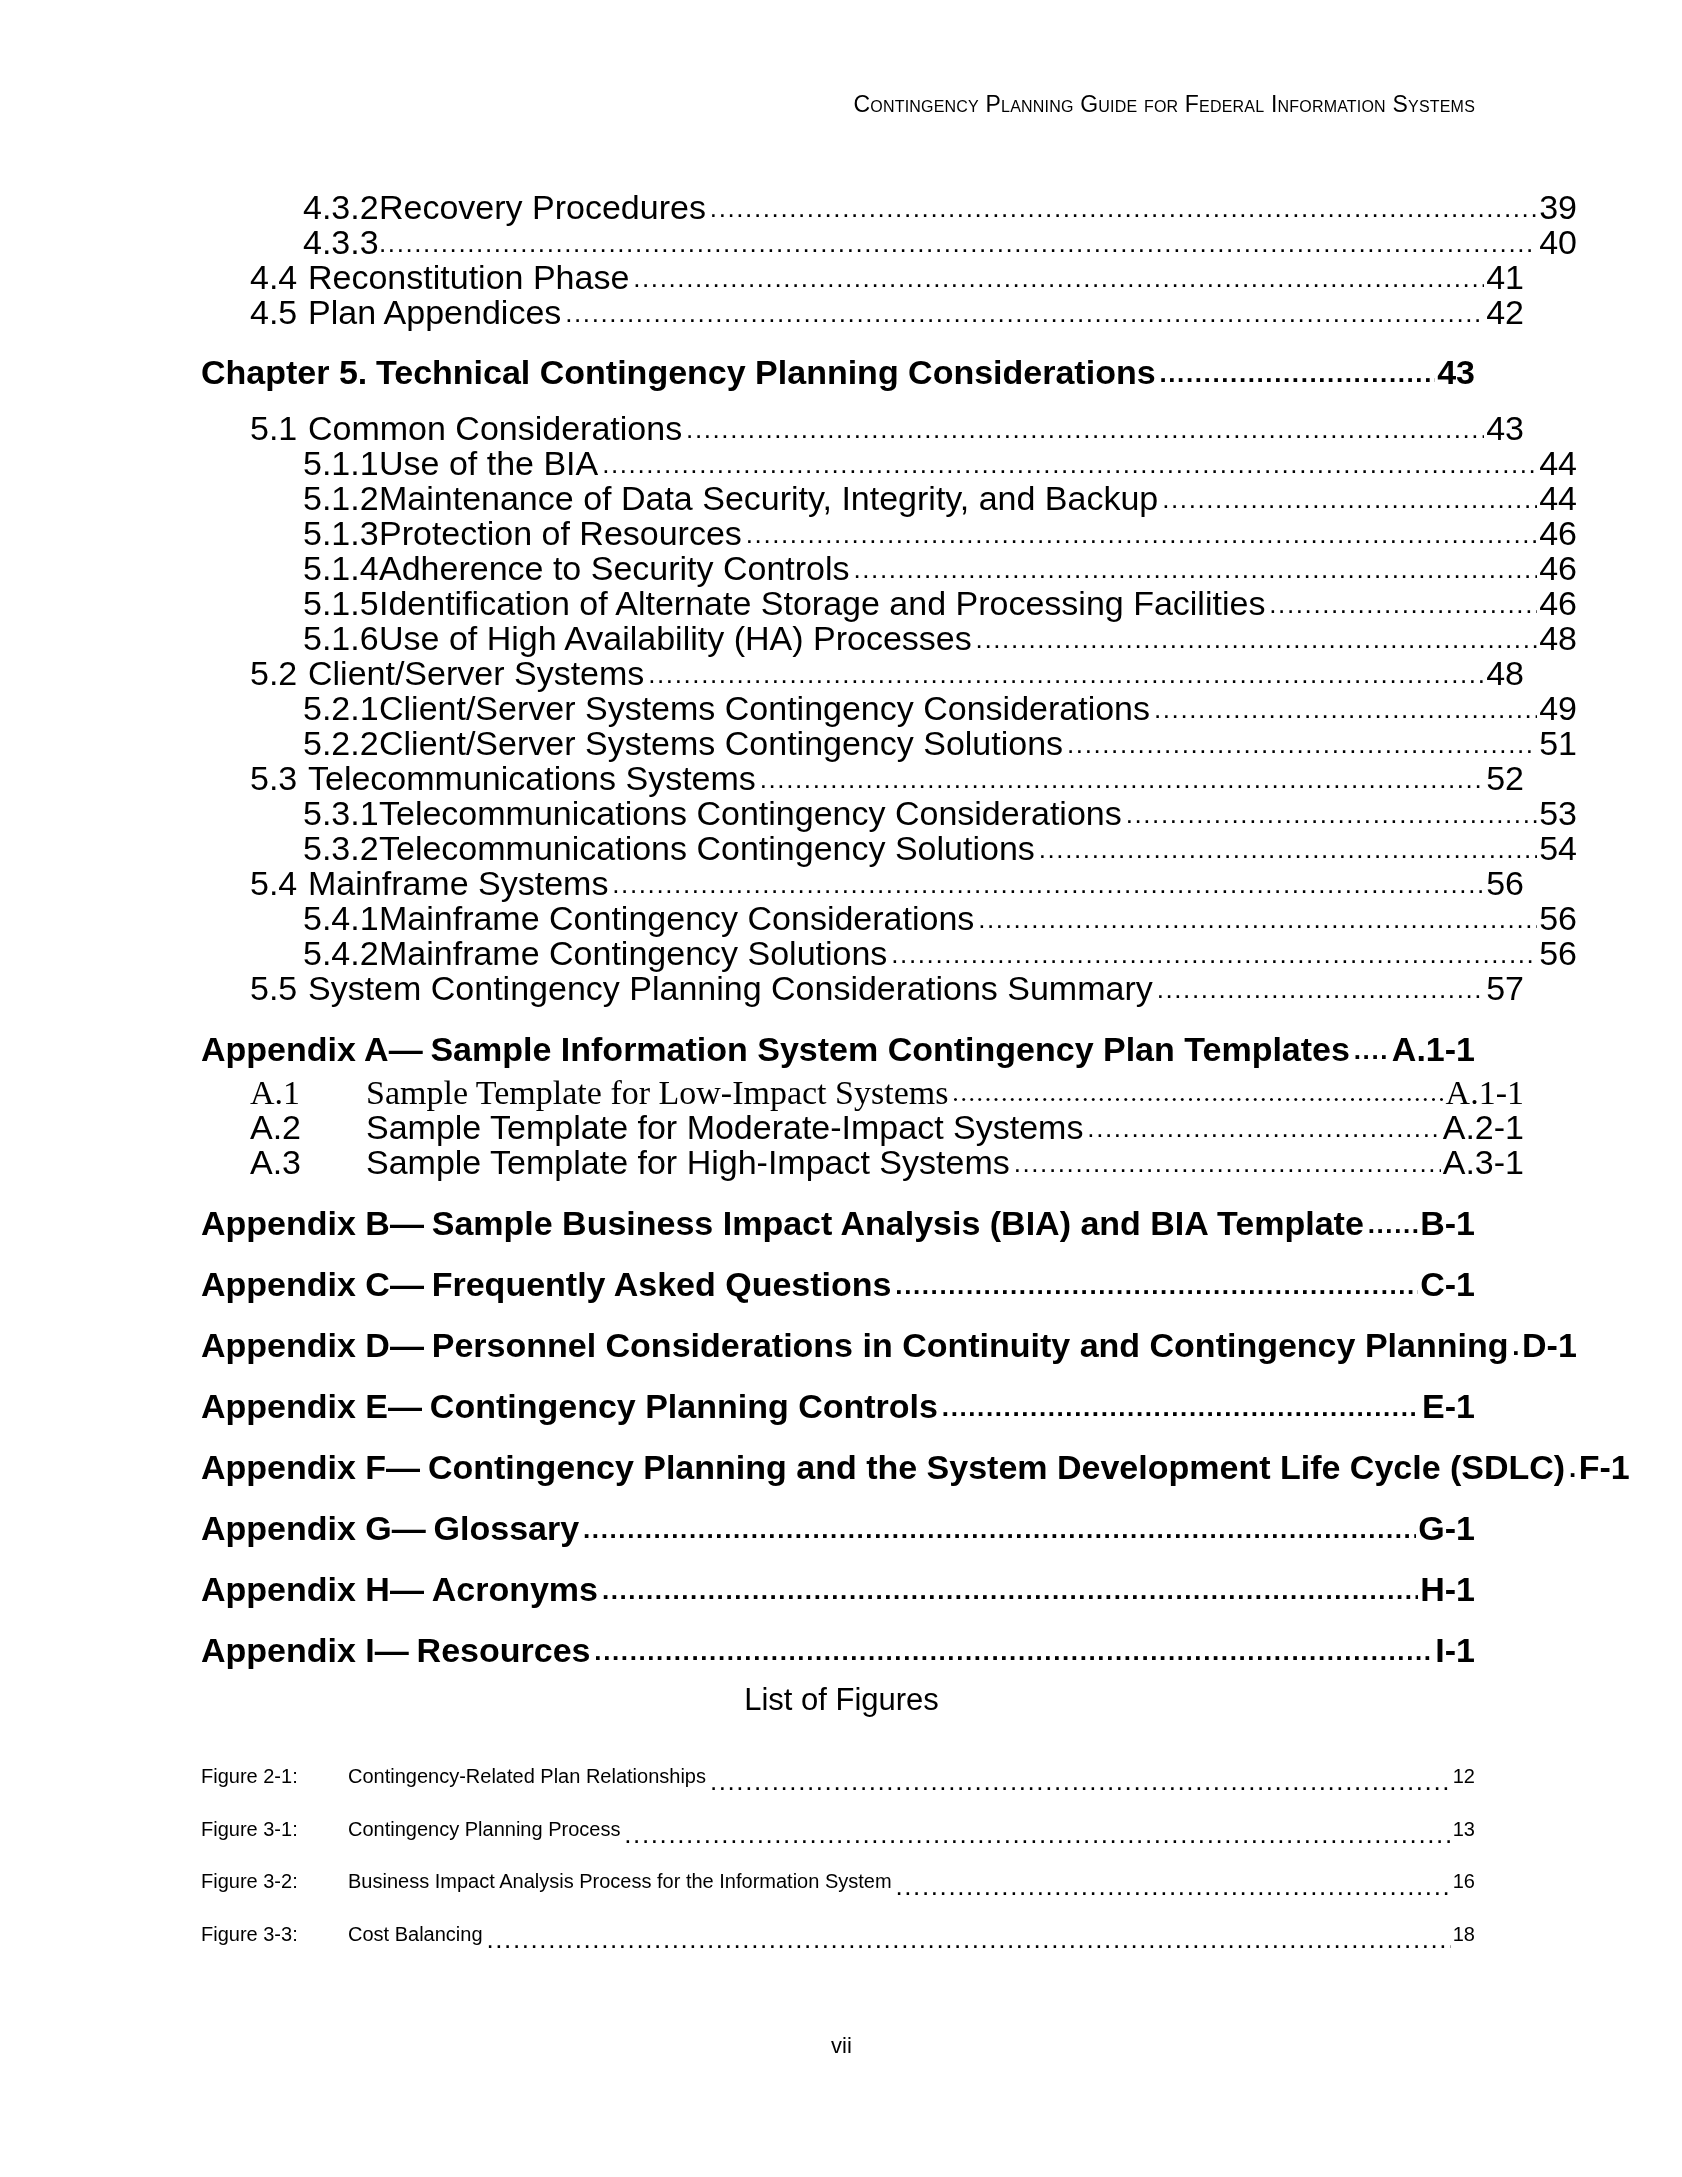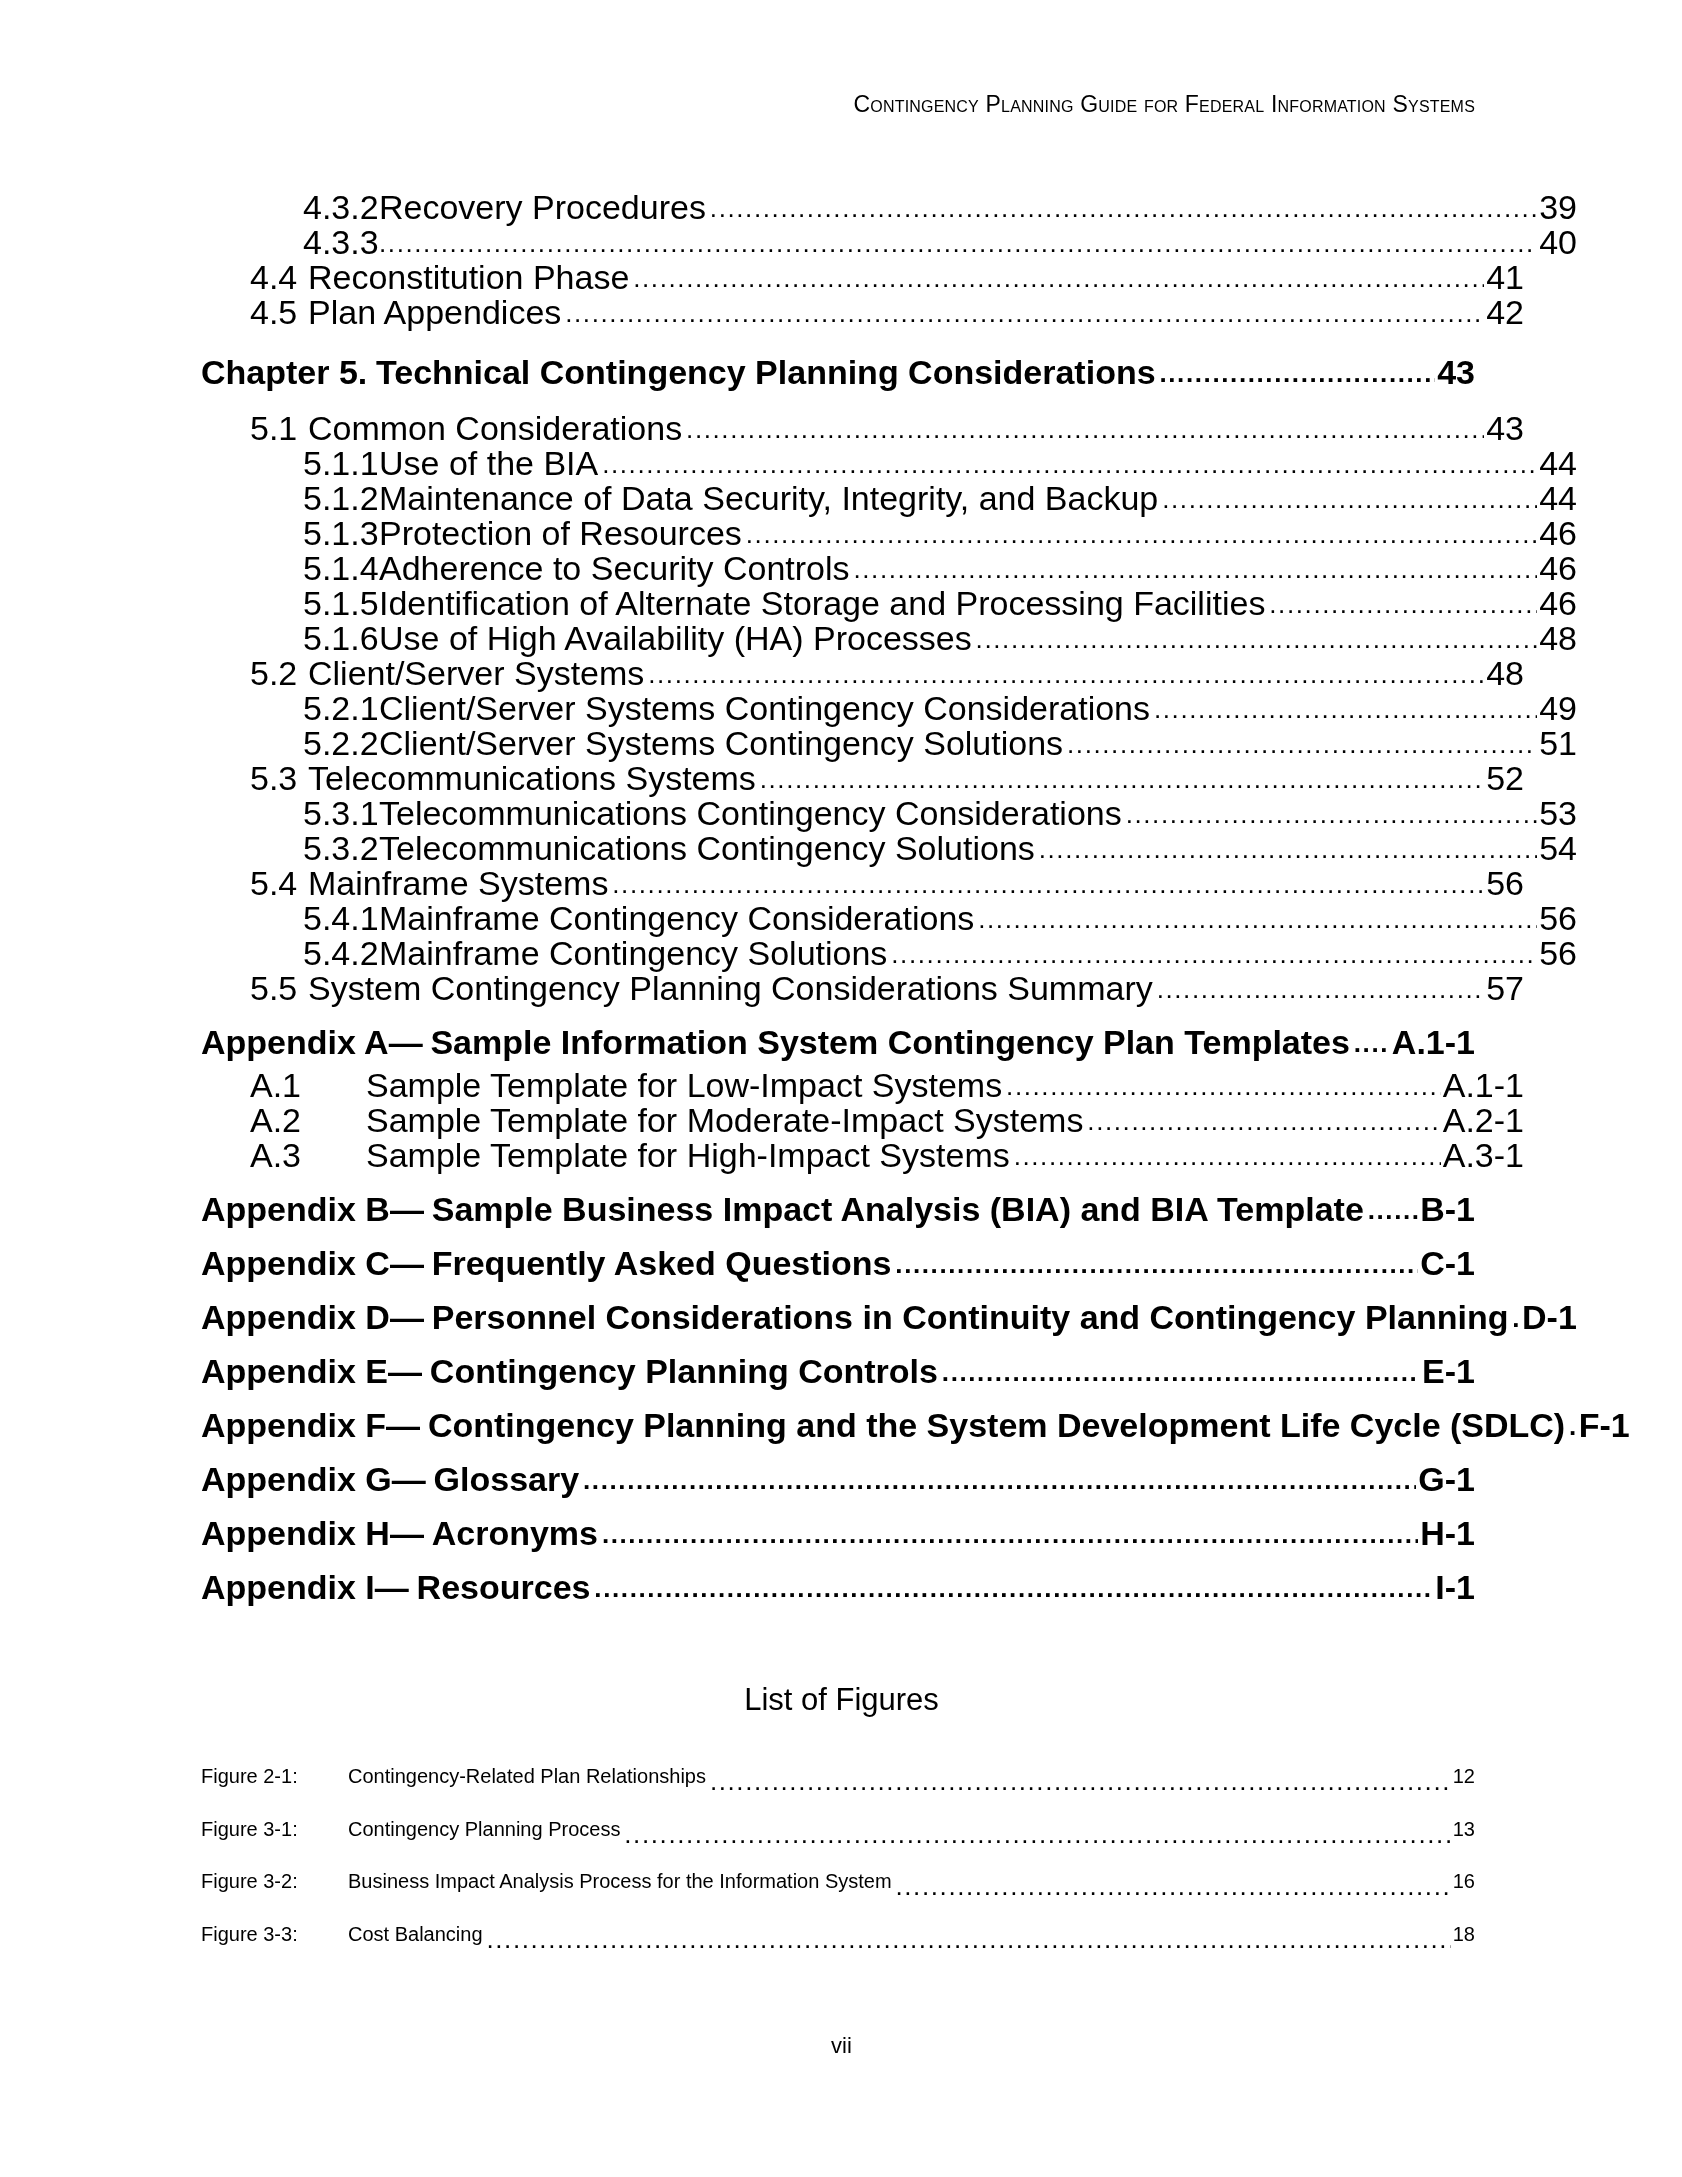--- a/index.html
+++ b/index.html
@@ -100,28 +100,28 @@
     padding-left: 0;
     margin-top: 25px;
     margin-bottom: 21.3px;
   }
   .chapter .num { width: 175px; }
 
   
   .appendix-head {
     font-weight: bold;
     padding-left: 0;
-    margin-top: 19px;
+    margin-top: 26px;
   }
   .appendix-head .num { width: auto; padding-right: 7.8px; }
 
   
   .appx-sub { padding-left: 49px; }
   .appx-sub .num { width: 116px; }
-  .gap-small { margin-top: 7.8px; }
+  .gap-small { margin-top: 7.8px; font-family: Liberation Serif, serif; }
 
   
   .lof-title {
     position: absolute;
     left: 0;
     top: 1684px;
     width: 1683px;
     text-align: center;
     font-size: 31px;
     font-weight: normal;

